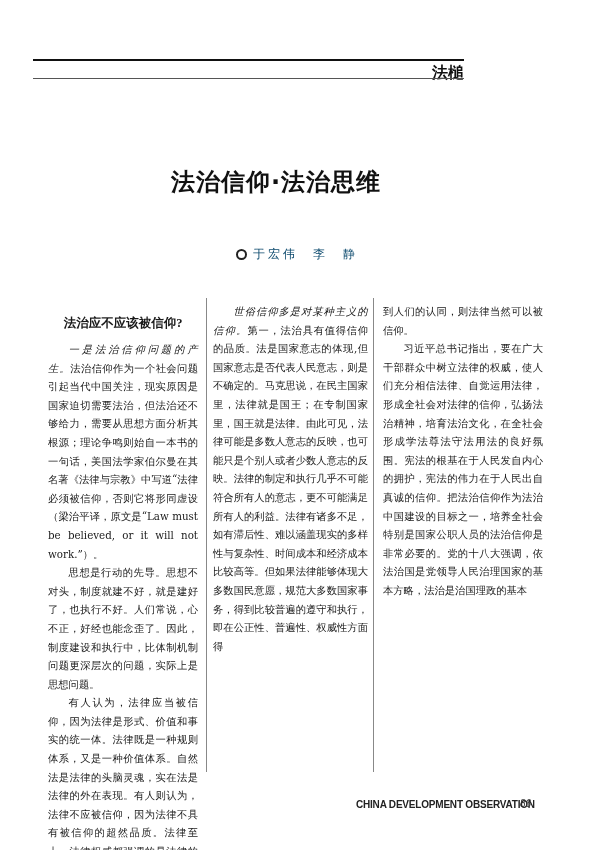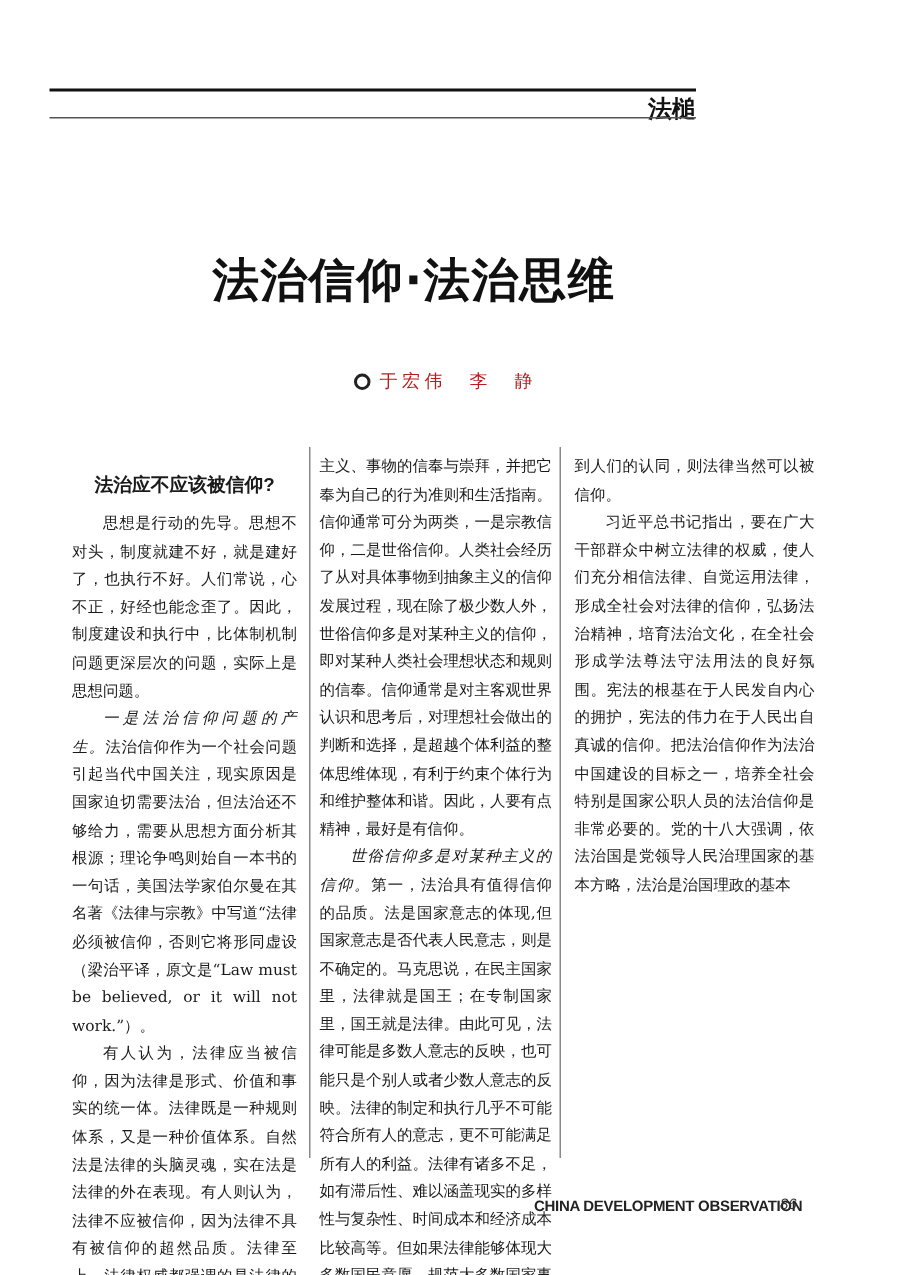--- a/index.html
+++ b/index.html
@@ -9,41 +9,41 @@
   }
   .rule-top { position: absolute; left: 33px; top: 59px; width: 431px; height: 2px; background: #111; width: 432px; }
   .rule-top { width: 431px; }
   .rule-bottom { position: absolute; left: 33px; top: 78px; width: 431px; height: 1px; background: #555; }
   .section-tag {
     position: absolute; right: 136px; top: 63px; font-family: "DejaVu Sans", sans-serif;
     font-size: 16px; font-weight: bold; color: #111; letter-spacing: 0px;
   }
   .title {
     position: absolute; left: 0; width: 552px; top: 166px; text-align: center;
-    font-family: "DejaVu Sans", sans-serif; font-weight: bold; font-size: 31px; letter-spacing: 1px; color: #111;
+    font-family: "DejaVu Sans", sans-serif; font-weight: bold; font-size: 24px; letter-spacing: 1px; color: #111;
   }
   .byline {
-    position: absolute; left: 236px; top: 246px; font-size: 12px; color: #b91c1c;
+    position: absolute; left: 236px; top: 246px; font-size: 12px; color: #0c4a6e;
     display: flex; align-items: center; gap: 6px; letter-spacing: 3px;
   }
   .byline .circ { width: 7px; height: 7px; border: 2px solid #222; border-radius: 50%; display: inline-block; }
   .col {
     position: absolute; top: 302px; font-size: 10.3px; line-height: 18.6px; color: #1a1a1a;
     text-align: justify;
   }
   .col p { margin: 0; text-indent: 2em; }
   .col p.noindent { text-indent: 0; }
   .col1 { left: 48px; width: 150px; }
   .col2 { left: 213px; width: 155px; }
   .col3 { left: 383px; width: 160px; }
   .divider { position: absolute; top: 298px; width: 1px; height: 474px; background: #888; }
   .div1 { left: 206px; }
   .div2 { left: 373px; }
   .subhead {
-    font-family: Liberation Sans, sans-serif; font-weight: bold; font-size: 12.5px; text-align: center;
+    font-family: Liberation Serif, serif; font-weight: bold; font-size: 12.5px; text-align: center;
     margin: 12px 0 8px 0; line-height: 18px;
   }
   .lead { font-style: italic; letter-spacing: 0.5px; }
   .footer-pub {
     position: absolute; left: 356px; top: 799px; font-family: "Liberation Sans", sans-serif;
     font-size: 10px; font-weight: bold; color: #222; letter-spacing: -0.2px;
   }
   .footer-page {
     position: absolute; left: 520px; top: 798px; font-family: "Liberation Sans", sans-serif;
     font-size: 10px; font-style: italic; color: #333;
@@ -61,28 +61,27 @@
 <div class="byline">
   <span class="circ"></span>
   <span>于宏伟　李　静</span>
 </div>
 
 <div class="divider div1"></div>
 <div class="divider div2"></div>
 
 <div class="col col1">
   <div class="subhead">法治应不应该被信仰?</div>
+  <p><span class="lead">一是法治信仰问题的产生。</span><span>法治信仰作为一个社会问题引起当代中国关注，现实原因是国家迫切需要法治，但法治还不够给力，需要从思想方面分析其根源；理论争鸣则始自一本书的一句话，美国法学家伯尔曼在其名著《法律与宗教》中写道“法律必须被信仰，否则它将形同虚设（梁治平译，原文是“Law must be believed, or it will not work.”）。</span></p>
   <p>思想是行动的先导。思想不对头，制度就建不好，就是建好了，也执行不好。人们常说，心不正，好经也能念歪了。因此，制度建设和执行中，比体制机制问题更深层次的问题，实际上是思想问题。</p>
-  <p><span class="lead">一是法治信仰问题的产生。</span><span>法治信仰作为一个社会问题引起当代中国关注，现实原因是国家迫切需要法治，但法治还不够给力，需要从思想方面分析其根源；理论争鸣则始自一本书的一句话，美国法学家伯尔曼在其名著《法律与宗教》中写道“法律必须被信仰，否则它将形同虚设（梁治平译，原文是“Law must be believed, or it will not work.”）。</span></p>
   <p>有人认为，法律应当被信仰，因为法律是形式、价值和事实的统一体。法律既是一种规则体系，又是一种价值体系。自然法是法律的头脑灵魂，实在法是法律的外在表现。有人则认为，法律不应被信仰，因为法律不具有被信仰的超然品质。法律至上、法律权威都强调的是法律的权威性，而并非其正当性。可以尊重权威，但不需信仰权威，信仰的神圣性不同于法律的权威性。</p>
 
 </div>
 
 <div class="col col2">
-  <p class="noindent">主义、事物的信奉与崇拜，并把它奉为自己的行为准则和生活指南。信仰通常可分为两类，一是宗教信仰，二是世俗信仰。人类社会经历了从对具体事物到抽象主义的信仰发展过程，现在除了极少数人外，世俗信仰多是对某种主义的信仰，即对某种人类社会理想状态和规则的信奉。信仰通常是对主客观世界认识和思考后，对理想社会做出的判断和选择，是超越个体利益的整体思维体现，有利于约束个体行为和维护整体和谐。因此，人要有点精神，最好是有信仰。</p>
   <p><span class="lead">世俗信仰多是对某种主义的信仰。</span><span>第一，法治具有值得信仰的品质。法是国家意志的体现,但国家意志是否代表人民意志，则是不确定的。马克思说，在民主国家里，法律就是国王；在专制国家里，国王就是法律。由此可见，法律可能是多数人意志的反映，也可能只是个别人或者少数人意志的反映。法律的制定和执行几乎不可能符合所有人的意志，更不可能满足所有人的利益。法律有诸多不足，如有滞后性、难以涵盖现实的多样性与复杂性、时间成本和经济成本比较高等。但如果法律能够体现大多数国民意愿，规范大多数国家事务，得到比较普遍的遵守和执行，即在公正性、普遍性、权威性方面得</span></p>
 </div>
 
 <div class="col col3">
   <p class="noindent">到人们的认同，则法律当然可以被信仰。</p>
   <p>习近平总书记指出，要在广大干部群众中树立法律的权威，使人们充分相信法律、自觉运用法律，形成全社会对法律的信仰，弘扬法治精神，培育法治文化，在全社会形成学法尊法守法用法的良好氛围。宪法的根基在于人民发自内心的拥护，宪法的伟力在于人民出自真诚的信仰。把法治信仰作为法治中国建设的目标之一，培养全社会特别是国家公职人员的法治信仰是非常必要的。党的十八大强调，依法治国是党领导人民治理国家的基本方略，法治是治国理政的基本</p>
 </div>
 
 <div class="footer-pub">CHINA DEVELOPMENT OBSERVATION</div>
 <div class="footer-page">86</div>

